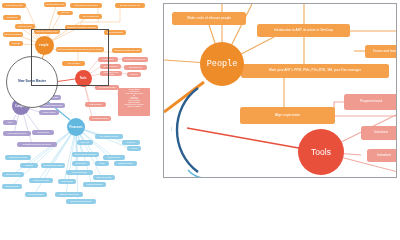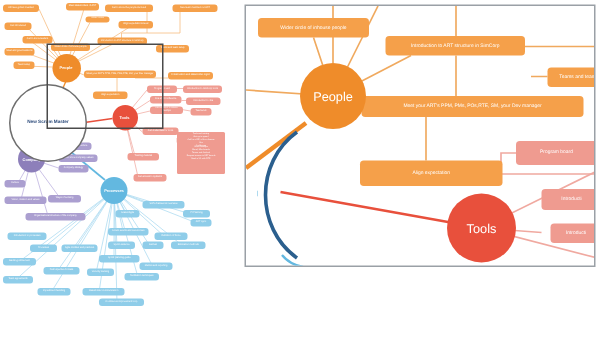--- a/index.html
+++ b/index.html
@@ -25,21 +25,21 @@
   }
   .hub {
     position: absolute;
     border-radius: 50%;
     display: flex; align-items: center; justify-content: center;
     color: #fff; text-align: center;
   }
 
   
   .c-orange  { background: #f5a04a; }
-  .c-orange-d{ background: #ef8c2a; }
+  .c-orange-d{ background: #ef8c2a; font-family: Liberation Mono, monospace; }
   .c-red     { background: #ef9b90; }
   .c-red-d   { background: #e8503c; }
   .c-purple  { background: #8d7fba; }
   .c-purple-l{ background: #ab9fd0; }
   .c-blue    { background: #63b8e0; }
   .c-blue-l  { background: #8fcde9; }
 
   
   #left-pane { position: absolute; left: 0; top: 0; width: 160px; height: 208px; overflow: hidden; }
   #left-pane .node { font-size: 1.6px; letter-spacing: 0; }

